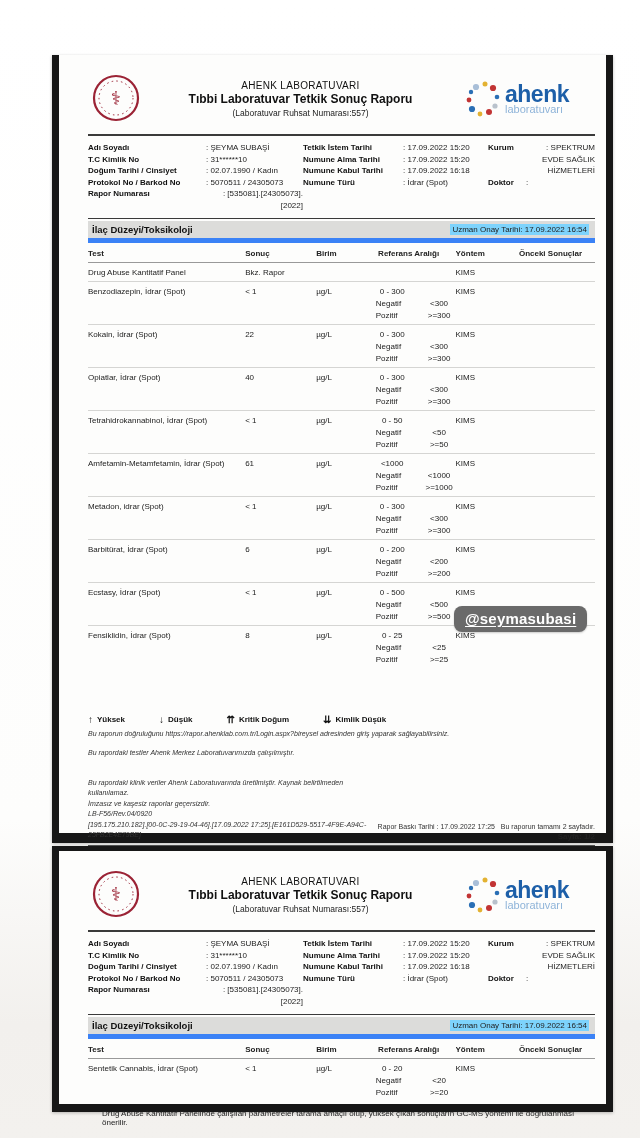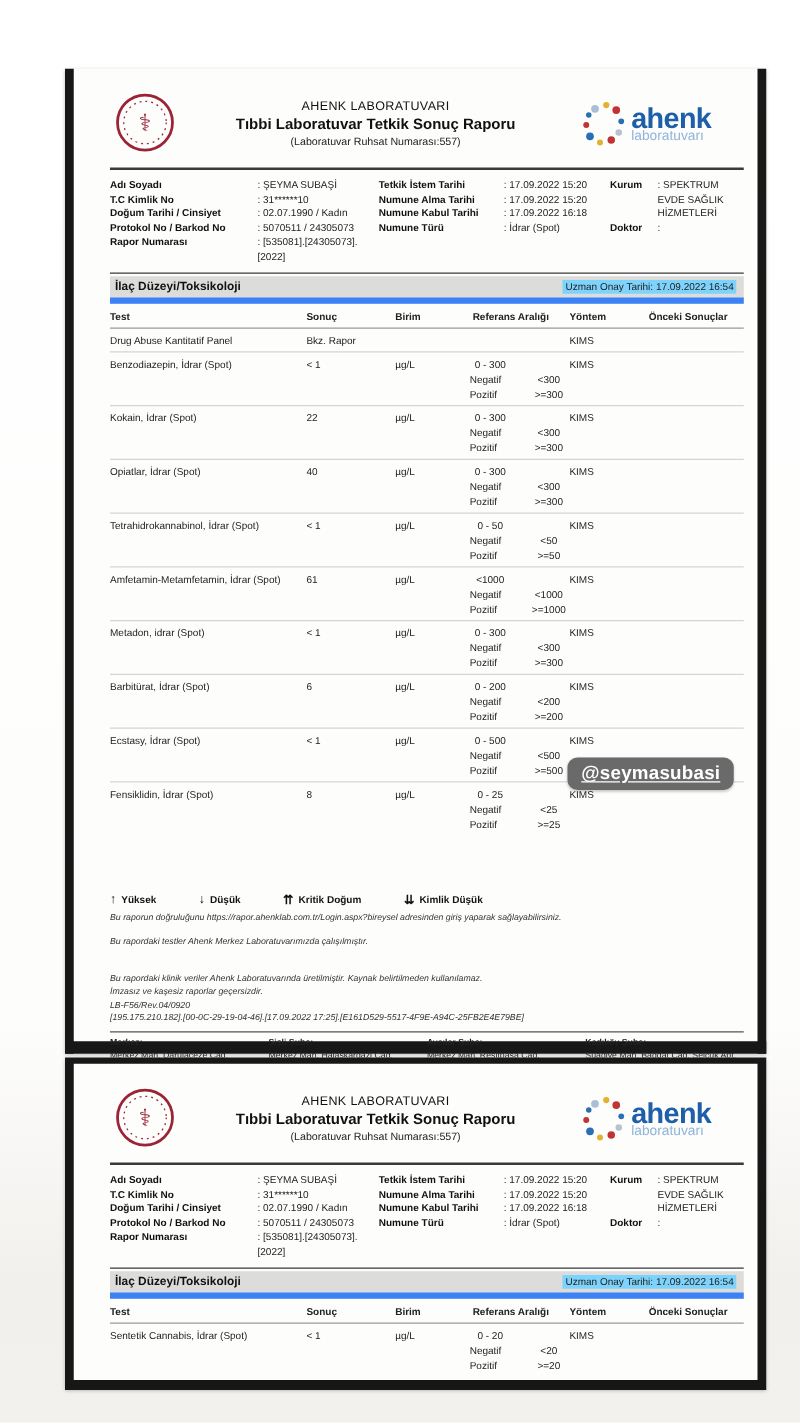--- a/index.html
+++ b/index.html
@@ -31,21 +31,21 @@
   .ahenk-sub { font-size:11px; color:#8fb4d9; margin-top:-2px; }
   .hdr-rule { border:none; border-top:2px solid #3a3a3a; margin:7px 0 6px 0; }
 
   
   .info-grid { display:flex; font-size:8px; line-height:1.45; }
   .info-col1 { flex:0 0 215px; }
   .info-col2 { flex:0 0 185px; }
   .info-col3 { flex:1; }
   .pair { display:flex; }
   .plabel { font-weight:bold; color:#111; }
-  .pvalue { color:#222; white-space:pre-wrap; }
+  .pvalue { color:#222; white-space:pre-wrap;text-align:right; }
   .info-col1 .plabel { flex:0 0 118px; }
   .info-col2 .plabel { flex:0 0 100px; }
   .info-col3 .plabel { flex:0 0 38px; }
   .info-col3 .pvalue { max-width:110px; }
   .info-rule { border:none; border-top:1.5px solid #3a3a3a; margin:6px 0 0 0; }
 
   
   .section-bar { display:flex; justify-content:space-between; align-items:center;
     background:#dcdcda; padding:3px 6px 3px 4px; margin-top:2px; border-bottom:5px solid #3b82f6; }
   .section-title { font-size:9.5px; font-weight:bold; color:#111; }
@@ -526,20 +526,27 @@
     <div class="note">Bu raporun doğruluğunu https://rapor.ahenklab.com.tr/Login.aspx?bireysel adresinden giriş yaparak sağlayabilirsiniz.</div>
     <div class="note gap">Bu rapordaki testler Ahenk Merkez Laboratuvarımızda çalışılmıştır.</div>
 
     <div class="meta-block" style="margin-top:22px;">
       <div class="meta-left">
         <div>Bu rapordaki klinik veriler Ahenk Laboratuvarında üretilmiştir. Kaynak belirtilmeden kullanılamaz.</div>
         <div>İmzasız ve kaşesiz raporlar geçersizdir.</div>
         <div>LB-F56/Rev.04/0920</div>
         <div>[195.175.210.182].[00-0C-29-19-04-46].[17.09.2022 17:25].[E161D529-5517-4F9E-A94C-25FB2E4E79BE]</div>
       </div>
+      <div class="meta-right">
+        <div>
+          <span>Rapor Baskı Tarihi : 17.09.2022 17:25</span>&nbsp;&nbsp;
+          <span>Bu raporun tamamı 2 sayfadır.</span>
+        </div>
+        <div class="pgno">Sayfa: 1/2</div>
+      </div>
     </div>
 
     <hr class="addr-rule">
 
     <div class="branches">
   <div class="branch">
     <div class="branch-title">Merkez:</div>
     <div>Merkez Mah. Darülaceze Cad.</div>
     <div>No: 20 Pk. 34381</div>
     <div>Şişli / İstanbul</div>
@@ -728,15 +735,16 @@
               <span class="c"></span>
       <span class="c refa">Pozitif</span>
       <span class="c refb">&gt;=20</span>
       <span class="c"></span>
               <span class="c"></span>
     </div>
   </div>
 </div>
     </div>
 
+    <div class="footnote">Drug Abuse Kantitatif Panelinde çalışılan parametreler tarama amaçlı olup, yüksek çıkan sonuçların GC-MS yöntemi ile doğrulanması önerilir.</div>
 
   </div>
 </div>
 
 </body></html>

